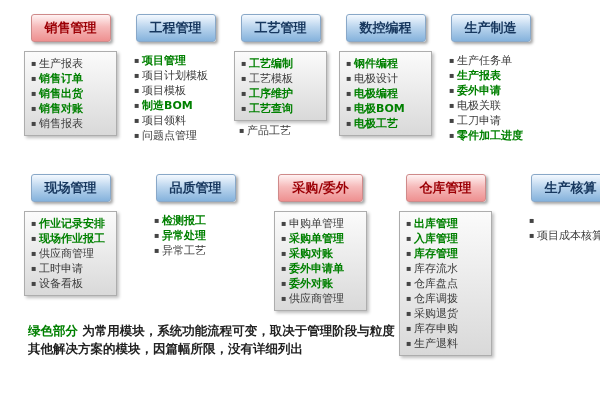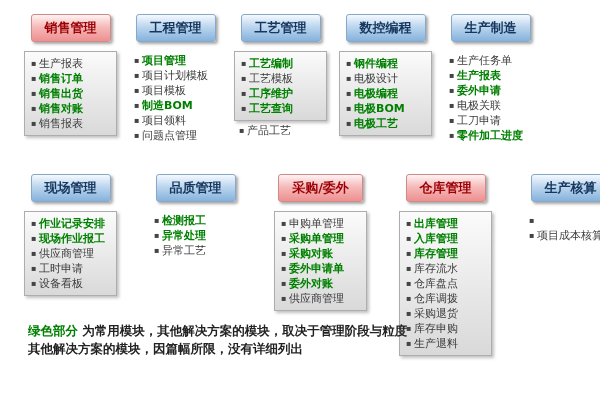--- a/index.html
+++ b/index.html
@@ -362,19 +362,19 @@
           <div class="item">
             <span class="bullet">▪</span>
             <span class="label">项目成本核算</span>
           </div>
         </div>
       </div>
     </div>
 
   <div class="legend">
     <div>
-      <span class="green-t">绿色部分</span><span> 为常用模块，其他解决方案的模块，取决于管理阶段与粒度</span>
+      <span class="green-t">绿色部分</span><span> 为常用模块，系统功能流程可变，取决于管理阶段与粒度</span>
     </div>
     <div>其他解决方案的模块，因篇幅所限，没有详细列出</div>
   </div>
 
 
 </div>
 
 </body></html>

